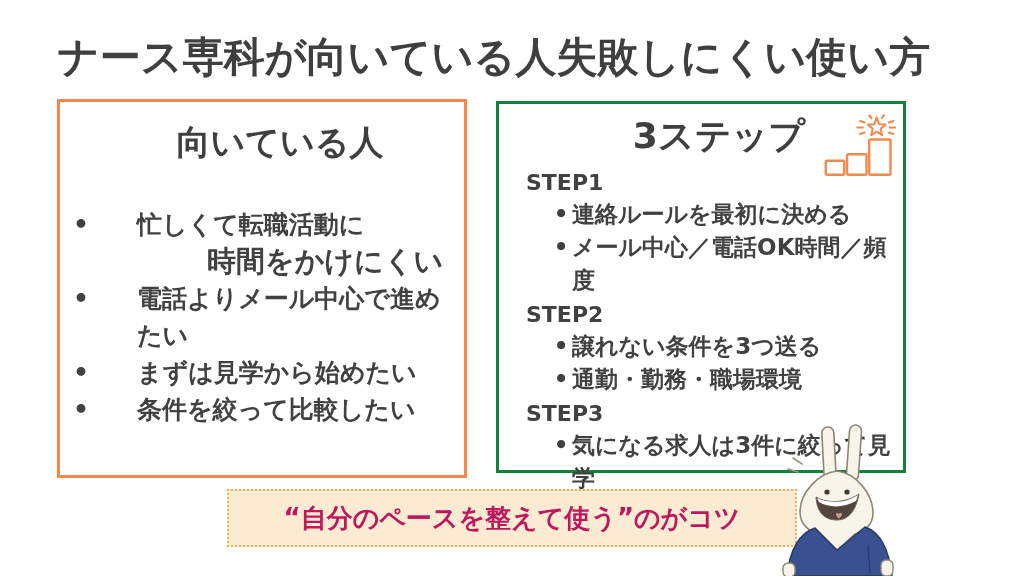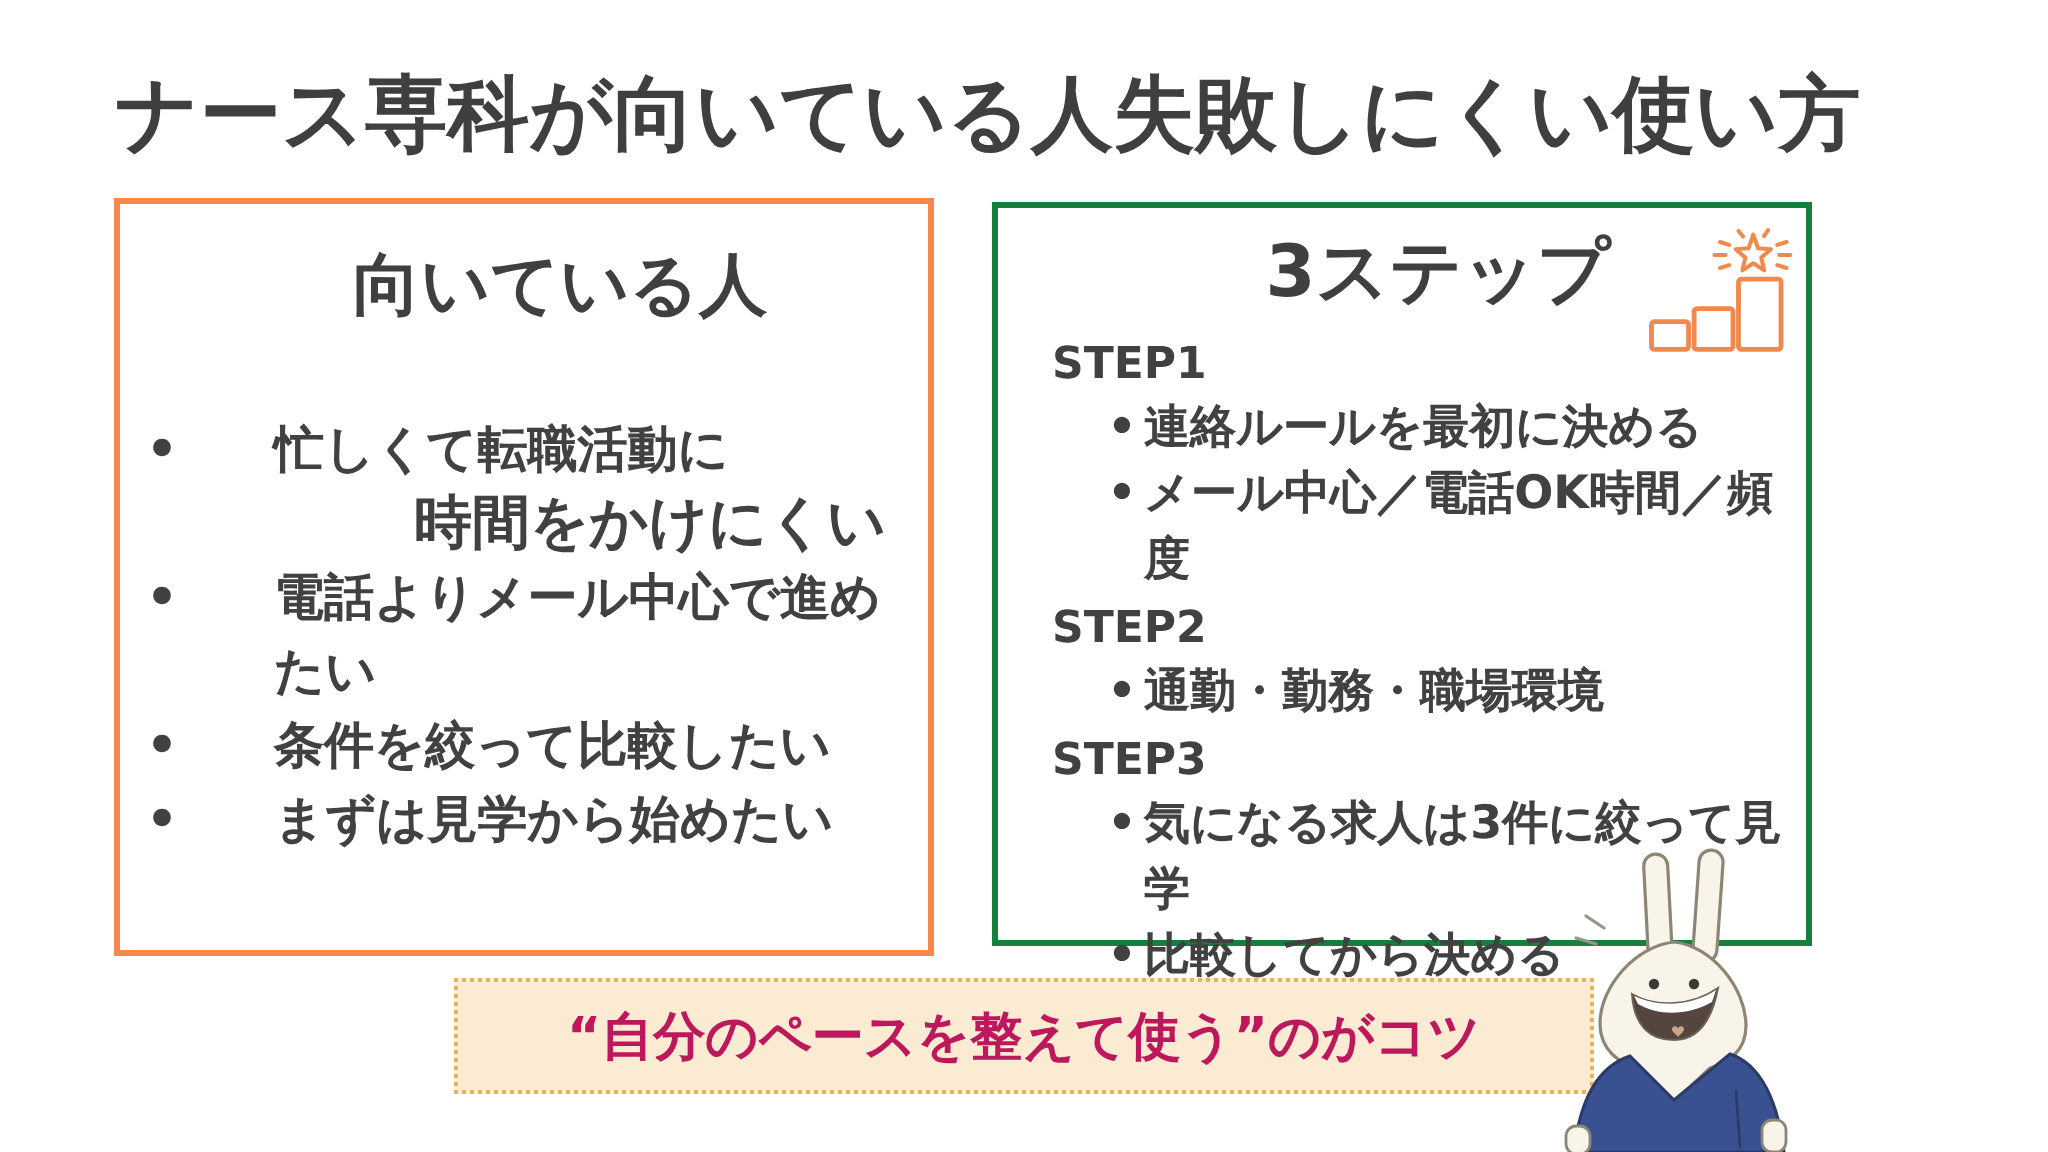--- a/index.html
+++ b/index.html
@@ -79,25 +79,25 @@
       <span class="l-dot"></span>
       <span>忙しくて転職活動に</span>
     </div>
     <div class="l-wrap">時間をかけにくい</div>
     <div class="l-row">
       <span class="l-dot"></span>
       <span>電話よりメール中心で進めたい</span>
     </div>
     <div class="l-row">
       <span class="l-dot"></span>
-      <span>条件を絞って比較したい</span>
+      <span>まずは見学から始めたい</span>
     </div>
     <div class="l-row">
       <span class="l-dot"></span>
-      <span>まずは見学から始めたい</span>
+      <span>条件を絞って比較したい</span>
     </div>
   </div>
 </section>
 
 <section class="box box-right">
   <div class="box-heading">3ステップ</div>
 
   <svg class="steps-icon" viewBox="0 0 80 70">
     <g fill="none" stroke="#F0894C" stroke-width="2.6" stroke-linecap="round" stroke-linejoin="round">
       <rect x="3" y="51" width="20" height="15" rx="1.5" fill="#fff"></rect>
@@ -124,20 +124,25 @@
         <span class="s-dot"></span>
       <span>連絡ルールを最初に決める</span>
     </div>
     <div class="s-row">
       <span class="s-indent"></span>
         <span class="s-dot"></span>
       <span>メール中心／電話OK時間／頻度</span>
     </div>
 
     <div class="step-label">STEP2</div>
+    <div class="s-row">
+      <span class="s-indent"></span>
+        <span class="s-dot"></span>
+      <span>譲れない条件を3つ送る</span>
+    </div>
     <div class="s-row">
       <span class="s-indent"></span>
         <span class="s-dot"></span>
       <span>通勤・勤務・職場環境</span>
     </div>
 
     <div class="step-label">STEP3</div>
     <div class="s-row">
       <span class="s-indent"></span>
         <span class="s-dot"></span>

